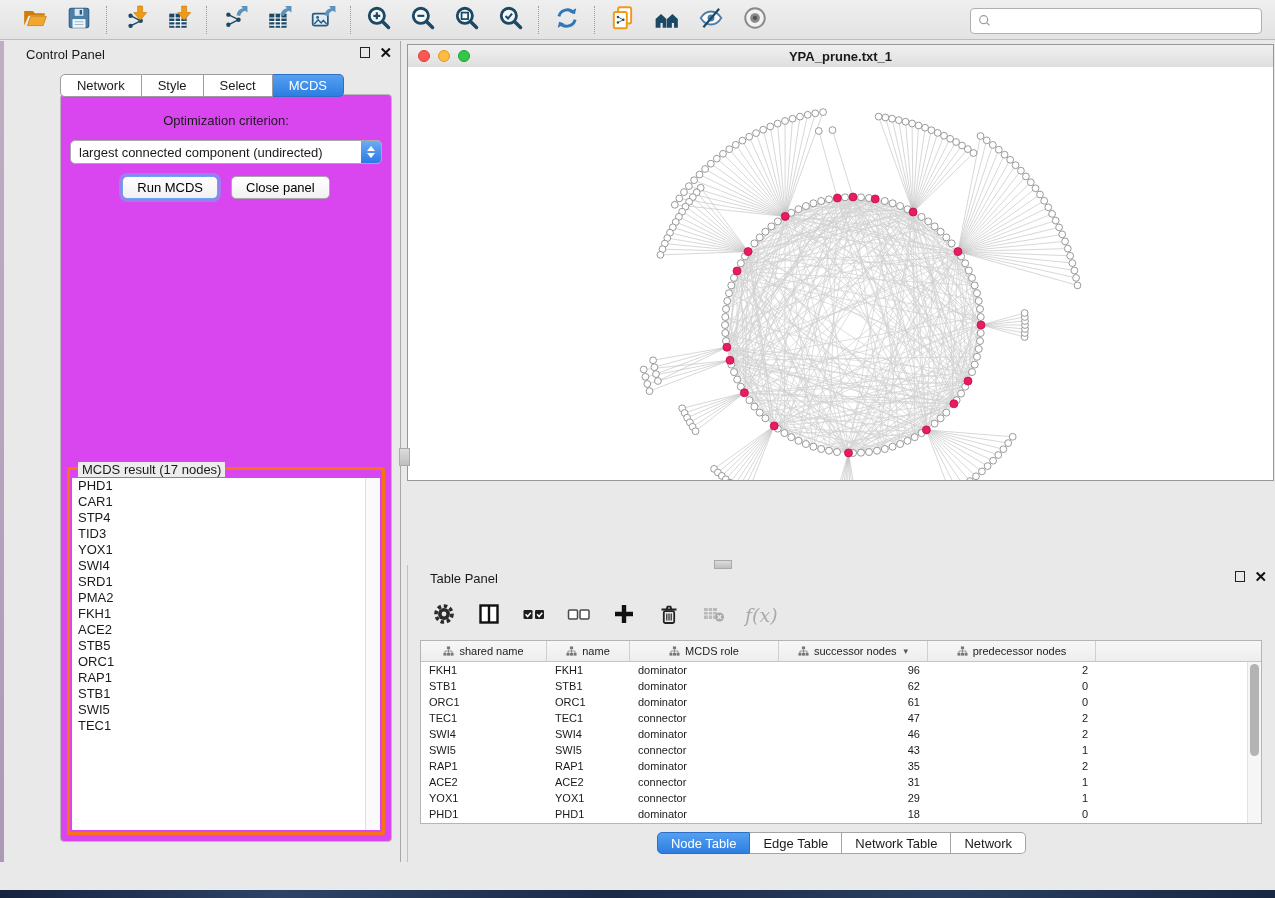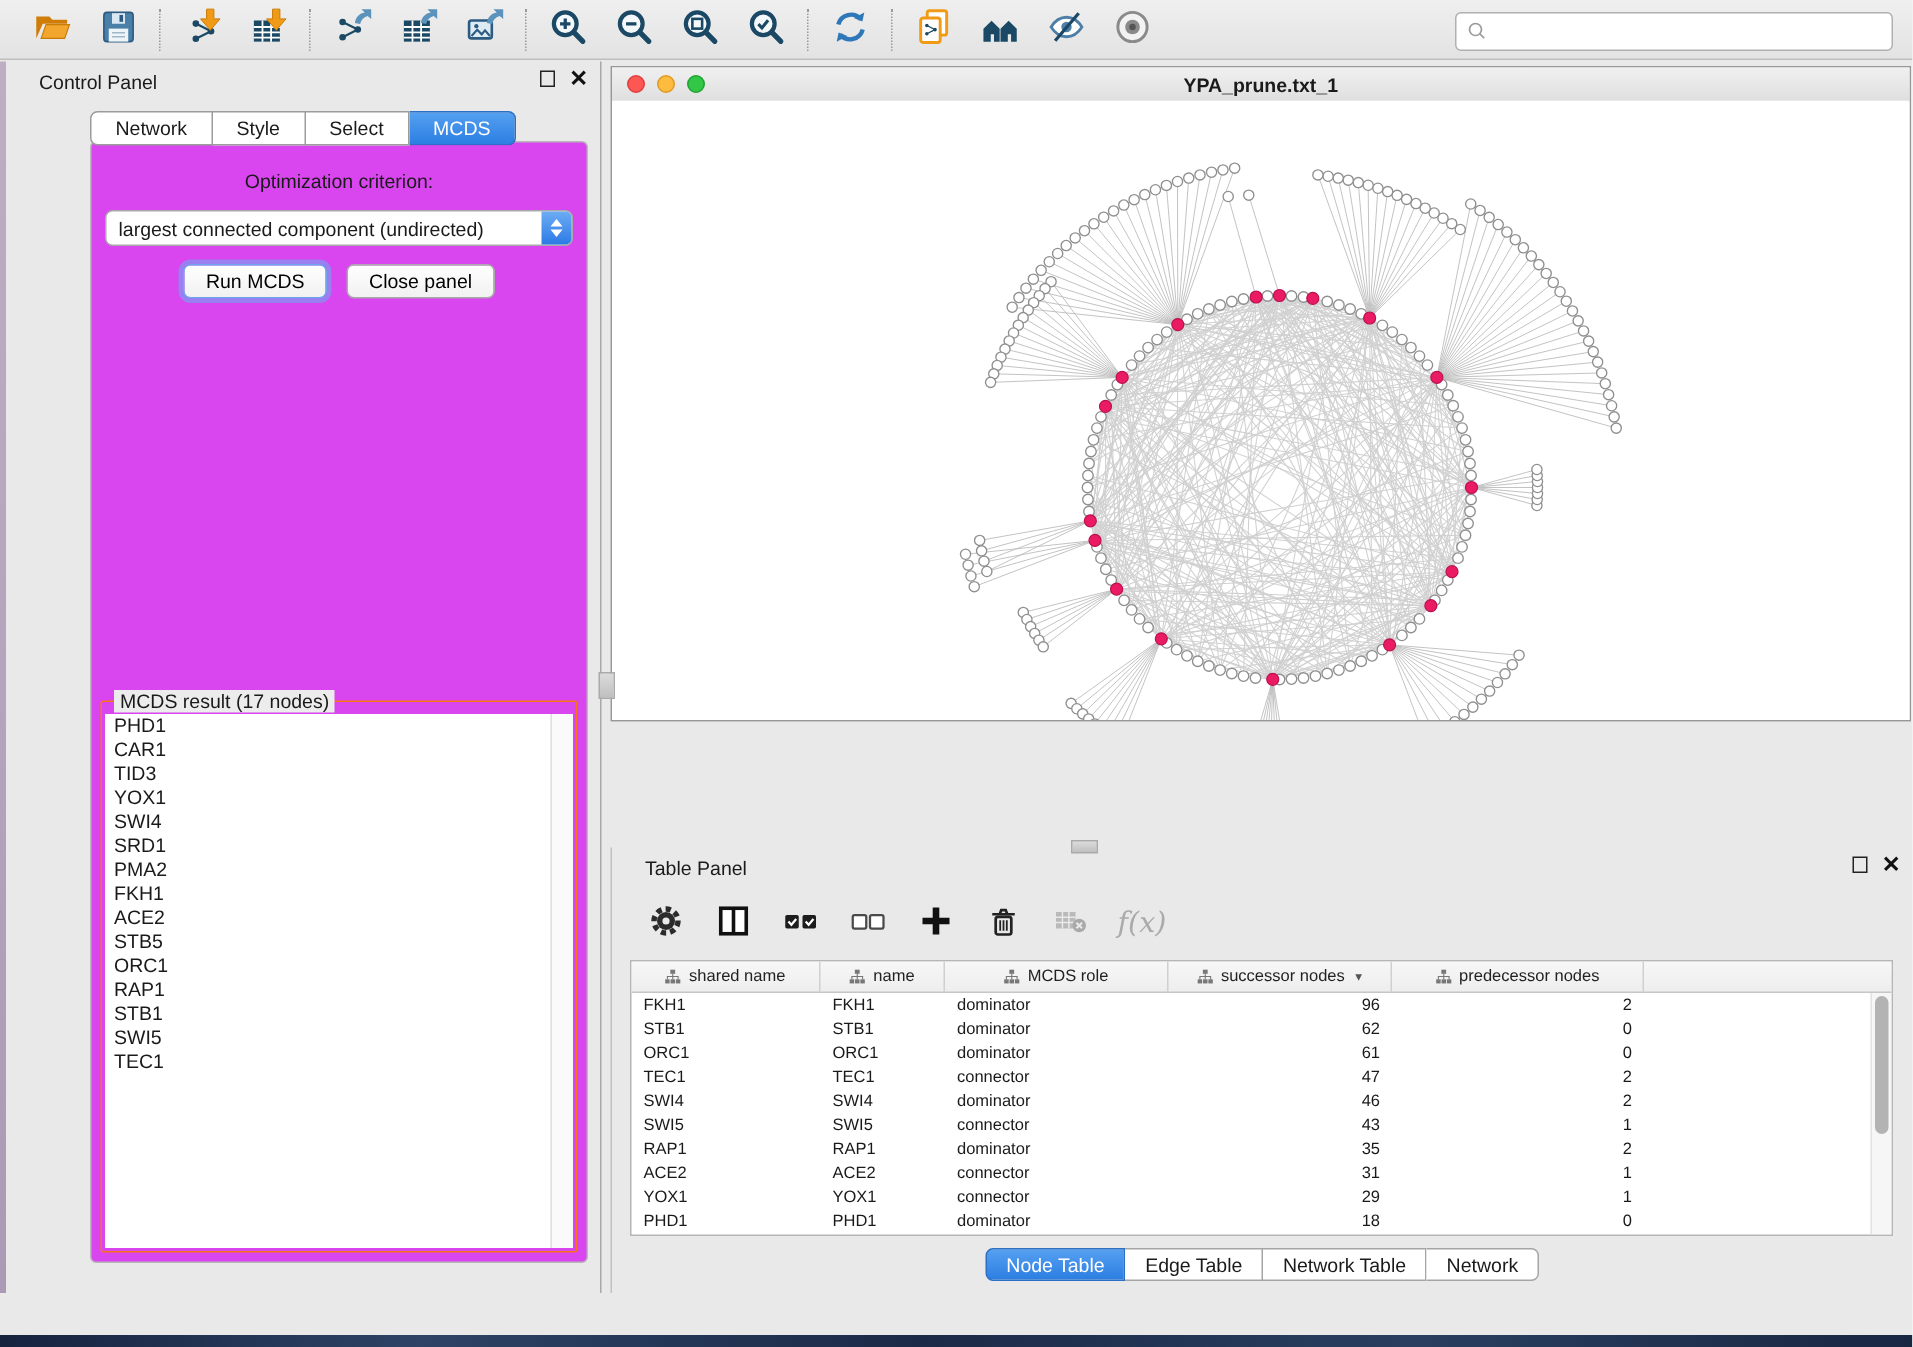--- a/index.html
+++ b/index.html
@@ -48,21 +48,21 @@
   .dd-stepper{width:20px;height:22px;border-radius:0 4px 4px 0;
     background:linear-gradient(#6cacf4,#2d7ae6);display:flex;flex-direction:column;
     align-items:center;justify-content:center;gap:2px;}
   .dd-up{width:0;height:0;border-left:4px solid transparent;border-right:4px solid transparent;border-bottom:5px solid #fff;}
   .dd-down{width:0;height:0;border-left:4px solid transparent;border-right:4px solid transparent;border-top:5px solid #fff;}
   .btn-row{margin-top:12px;display:flex;justify-content:center;gap:13px;}
   .mac-btn{height:23px;padding:0 14px;font-size:13px;background:linear-gradient(#ffffff,#f1f1f1);
     border:1px solid #a9a9a9;border-radius:5px;cursor:default;}
   .mac-btn.focused{box-shadow:0 0 0 3px rgba(110,165,240,.6);border-color:#6ea5f0;}
   .mcds-group{position:absolute;left:6px;right:6px;top:372px;bottom:6px;
-    border:1px solid #f97316;border-radius:2px;}
+    border:3px solid #f97316;border-radius:2px;}
   .mcds-group .grp-title{position:absolute;left:8px;top:-8px;background:#ececec;
     padding:0 4px;font-size:13px;}
   .mcds-list{position:absolute;left:2px;right:16px;top:8px;bottom:2px;background:#fff;
     border-right:1px solid #d8d8d8;overflow:hidden;}
   .mcds-list .item{font-size:13px;line-height:16px;padding-left:6px;}
   .mcds-scroll{position:absolute;right:2px;top:8px;bottom:2px;width:14px;background:#fafafa;
     border-left:1px solid #e0e0e0;}
 
   
   .net-window{position:absolute;left:407px;top:44px;width:867px;height:437px;
@@ -312,20 +312,21 @@
       </div>
       <div class="btn-row">
         <button class="mac-btn focused">Run MCDS</button>
         <button class="mac-btn">Close panel</button>
       </div>
       <div class="mcds-group">
         <span class="grp-title">MCDS result (17 nodes)</span>
         <div class="mcds-list">
             <div class="item">PHD1</div>
             <div class="item">CAR1</div>
+            <div class="item">STP4</div>
             <div class="item">TID3</div>
             <div class="item">YOX1</div>
             <div class="item">SWI4</div>
             <div class="item">SRD1</div>
             <div class="item">PMA2</div>
             <div class="item">FKH1</div>
             <div class="item">ACE2</div>
             <div class="item">STB5</div>
             <div class="item">ORC1</div>
             <div class="item">RAP1</div>

